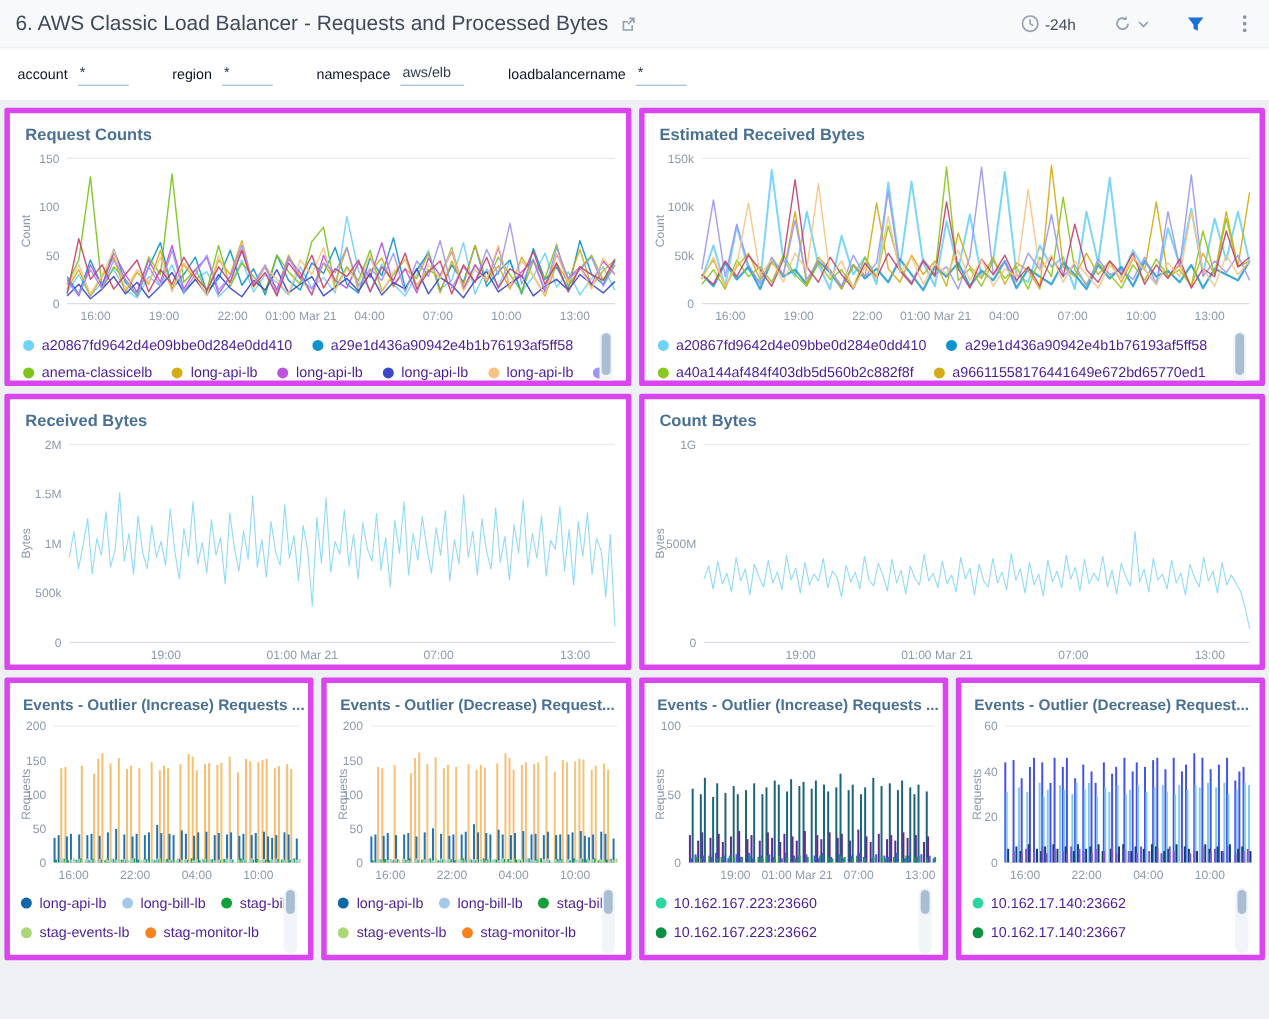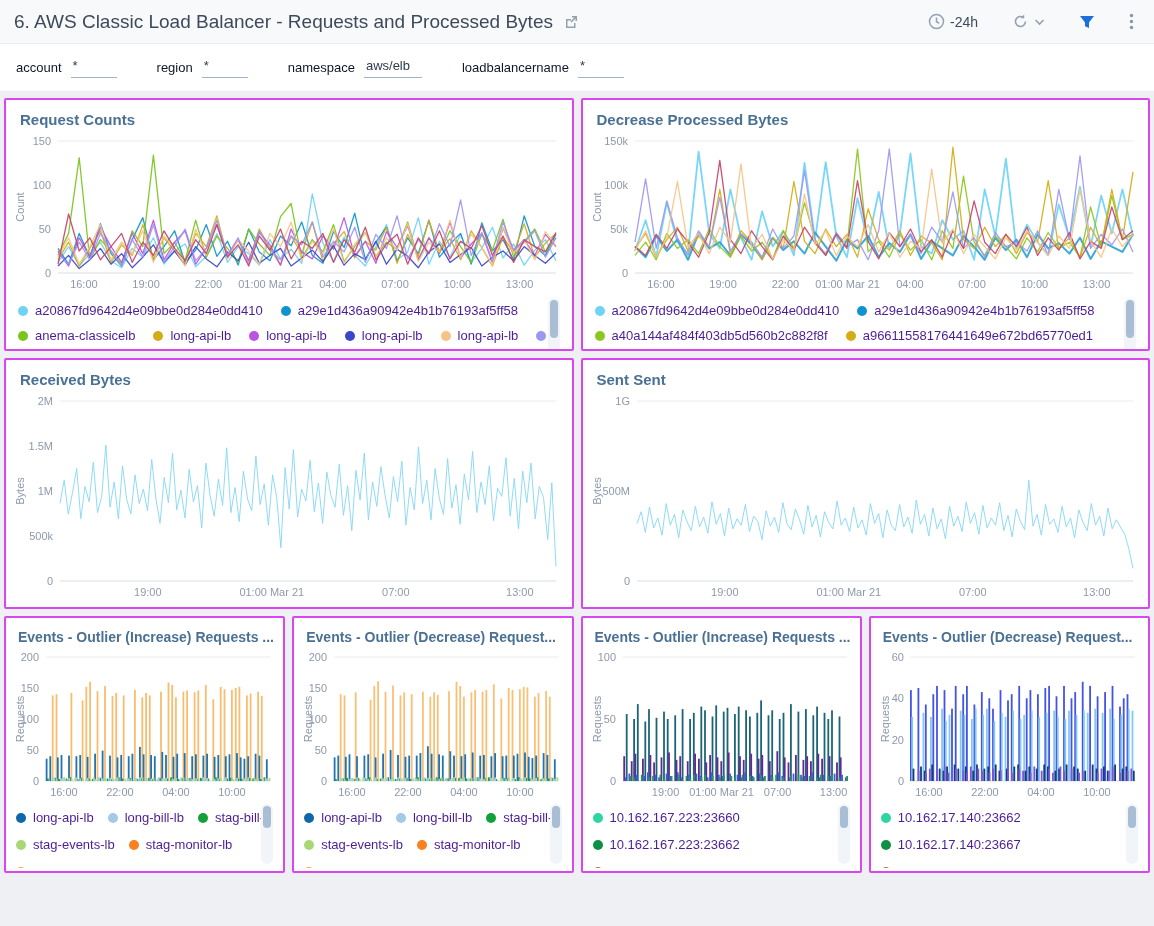--- a/index.html
+++ b/index.html
@@ -22,21 +22,21 @@
   .field { display:flex; align-items:flex-end; gap:9px; }
   .flabel { font-size:13px; color:#0f172a; padding-bottom:3px; }
   .fvalue { font-size:13px; color:#2e3b4e; border-bottom:1px solid #9db4cc;
     min-width:46px; padding:0 2px 4px; }
   .field:nth-child(3) .fvalue { min-width:58px; }
 
   
   .content { padding:6px 4px 4px; }
   .grid2 { display:grid; grid-template-columns:1fr 1fr; gap:7px; margin-bottom:7px; }
   .grid4 { display:grid; grid-template-columns:repeat(4,1fr); gap:7px; }
-  .panel { background:#fff; border:2px solid #d946ef; border-radius:2px;
+  .panel { background:#fff; border:5px solid #d946ef; border-radius:2px;
     position:relative; overflow:hidden; }
   .p-top { height:253px; }
   .p-mid { height:251px; }
   .p-bot { height:257px; }
   .ptitle { padding:11px 14px 3px; font-size:15px; font-weight:700; color:#4a7194; }
   .p-bot .ptitle { font-size:14px; white-space:nowrap; overflow:hidden; padding:11px 12px 2px; }
   svg.chart { display:block; margin:2px 6px 0; }
   svg.chart text { font-family:"Liberation Sans",sans-serif; }
 
   
@@ -204,21 +204,21 @@
               </span>
             </div>
             <div class="lrow"></div>
           </div>
         <div class="lscroll">
             <div class="lthumb"></div>
           </div>
       </div>
     </div>
     <div class="panel p-top">
-      <div class="ptitle">Decrease Processed Bytes</div>
+      <div class="ptitle">Estimated Received Bytes</div>
       <svg class="chart" width="554" height="160">
           <line x1="46" y1="140" x2="544" y2="140" stroke="#d9dee5" stroke-width="1"></line>
           <text x="39" y="144" text-anchor="end" fill="#8d99ab" font-size="11">0</text>
           <text x="39" y="100.00000000000001" text-anchor="end" fill="#8d99ab" font-size="11">50k</text>
           <text x="39" y="56.00000000000001" text-anchor="end" fill="#8d99ab" font-size="11">100k</text>
           <line x1="46" y1="8" x2="544" y2="8" stroke="#e6eaef" stroke-width="1"></line>
           <text x="39" y="12" text-anchor="end" fill="#8d99ab" font-size="11">150k</text>
           <text x="12" y="74" fill="#8d99ab" font-size="11" text-anchor="middle" transform="rotate(-90 12 74)">Count</text>
           <text x="71.9" y="155" text-anchor="middle" fill="#8d99ab" font-size="11">16:00</text>
           <text x="134.1" y="155" text-anchor="middle" fill="#8d99ab" font-size="11">19:00</text>
@@ -280,21 +280,21 @@
           <text x="41" y="12" text-anchor="end" fill="#8d99ab" font-size="11">2M</text>
           <text x="12" y="98" fill="#8d99ab" font-size="11" text-anchor="middle" transform="rotate(-90 12 98)">Bytes</text>
           <text x="135.8" y="203" text-anchor="middle" fill="#8d99ab" font-size="11">19:00</text>
           <text x="259.8" y="203" text-anchor="middle" fill="#8d99ab" font-size="11">01:00 Mar 21</text>
           <text x="383.8" y="203" text-anchor="middle" fill="#8d99ab" font-size="11">07:00</text>
           <text x="507.8" y="203" text-anchor="middle" fill="#8d99ab" font-size="11">13:00</text>
           <polyline points="48.0,110.2 52.2,87.2 56.3,121.2 60.5,99.7 64.7,75.5 68.8,125.6 73.0,93.5 77.2,108.8 81.3,69.2 85.5,119.6 89.7,103.4 93.8,52.1 98.0,114.2 102.2,89.0 106.4,125.9 110.5,72.8 114.7,106.5 118.9,120.9 123.0,81.8 127.2,110.6 131.4,96.2 135.5,117.8 139.7,66.5 143.9,105.2 148.0,130.4 152.2,84.5 156.4,109.7 160.5,60.2 164.7,116.9 168.9,97.1 173.0,125.0 177.2,76.4 181.4,108.8 185.5,92.6 189.7,134.9 193.9,70.1 198.1,102.5 202.2,123.2 206.4,86.3 210.6,112.4 214.7,54.8 218.9,119.6 223.1,94.4 227.2,128.6 231.4,78.2 235.6,106.1 239.7,117.8 243.9,62.9 248.1,111.5 252.2,90.8 256.4,132.2 260.6,81.8 264.7,104.3 268.9,154.7 273.1,74.6 277.2,116.0 281.4,56.6 285.6,124.1 289.7,96.2 293.9,107.9 298.1,67.4 302.3,118.7 306.4,89.9 310.6,130.4 314.8,79.1 318.9,102.5 323.1,114.2 327.3,71.0 331.4,122.3 335.6,92.6 339.8,137.6 343.9,77.3 348.1,107.0 352.3,60.2 356.4,126.8 360.6,89.0 364.8,113.3 368.9,73.7 373.1,102.5 377.3,125.0 381.4,83.6 385.6,108.8 389.8,68.3 393.9,132.2 398.1,94.4 402.3,116.9 406.5,53.9 410.6,110.6 414.8,87.2 419.0,126.8 423.1,75.5 427.3,105.2 431.5,121.4 435.6,65.6 439.8,115.1 444.0,91.7 448.1,131.3 452.3,80.9 456.5,107.0 460.6,58.4 464.8,119.6 469.0,89.0 473.1,111.5 477.3,72.8 481.5,127.7 485.6,95.3 489.8,103.4 494.0,64.7 498.2,123.2 502.3,85.4 506.5,135.8 510.7,78.2 514.8,109.7 519.0,70.1 523.2,125.9 527.3,93.5 531.5,104.3 535.7,146.6 539.8,89.9 544.0,173.6" fill="none" stroke="#87d7f5" stroke-width="1" opacity="0.92" stroke-linejoin="round"></polyline>
         </svg>
     </div>
     <div class="panel p-mid">
-      <div class="ptitle">Sent Sent</div>
+      <div class="ptitle">Count Bytes</div>
       <svg class="chart" width="554" height="208">
           <line x1="48" y1="188" x2="544" y2="188" stroke="#d9dee5" stroke-width="1"></line>
           <text x="41" y="192" text-anchor="end" fill="#8d99ab" font-size="11">0</text>
           <text x="41" y="102" text-anchor="end" fill="#8d99ab" font-size="11">500M</text>
           <line x1="48" y1="8" x2="544" y2="8" stroke="#e6eaef" stroke-width="1"></line>
           <text x="41" y="12" text-anchor="end" fill="#8d99ab" font-size="11">1G</text>
           <text x="12" y="98" fill="#8d99ab" font-size="11" text-anchor="middle" transform="rotate(-90 12 98)">Bytes</text>
           <text x="135.8" y="203" text-anchor="middle" fill="#8d99ab" font-size="11">19:00</text>
           <text x="259.8" y="203" text-anchor="middle" fill="#8d99ab" font-size="11">01:00 Mar 21</text>
           <text x="383.8" y="203" text-anchor="middle" fill="#8d99ab" font-size="11">07:00</text>

